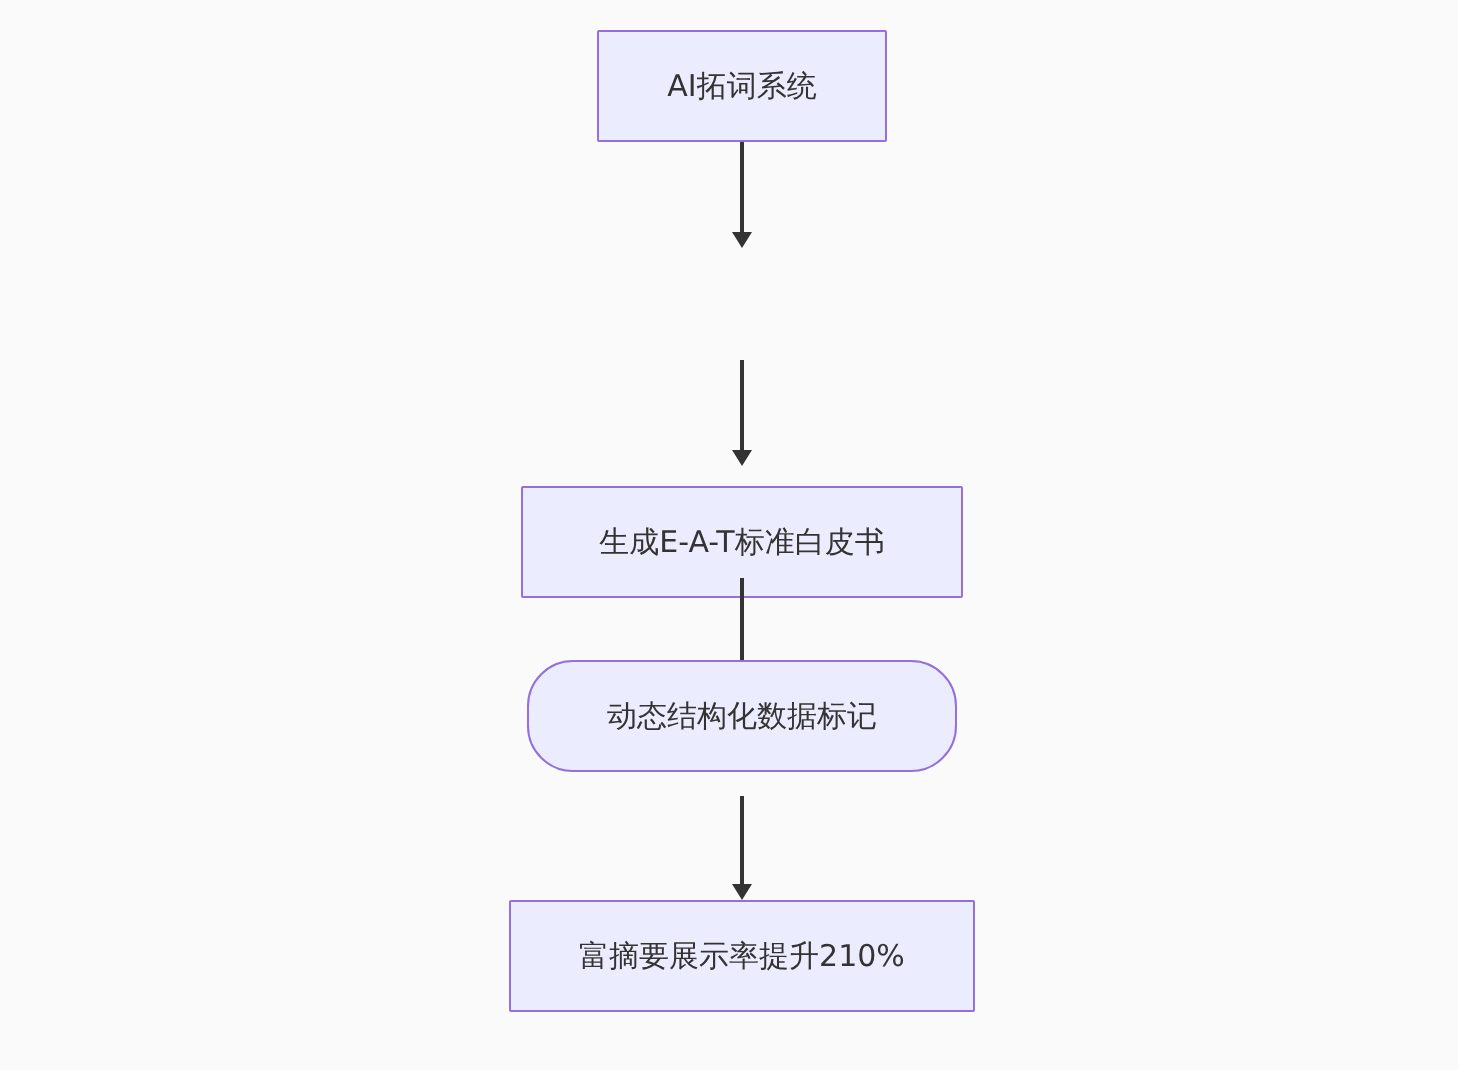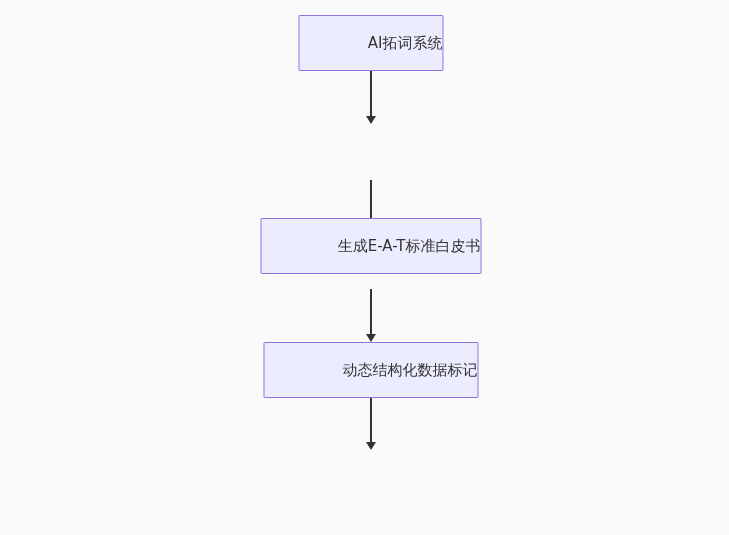--- a/index.html
+++ b/index.html
@@ -21,31 +21,31 @@
   .node {
     position: absolute;
     left: 371px;
     transform: translateX(-50%);
     height: 56px;
     background: #ECECFF;
     border: 1px solid #9370DB;
     color: #333333;
     display: flex;
     align-items: center;
-    justify-content: flex-end;
+    justify-content: center;
     font-size: 15px;
     line-height: 1;
     box-sizing: border-box;
     border-radius: 1px;
     white-space: nowrap;
   }
   .n0 { top: 15px;  width: 145px; }
   .n1 { top: 124px; width: 190px; }
-  .n2 { top: 218px; width: 221px; }
-  .n3 { top: 342px; width: 215px; }
+  .n2 { top: 243px; width: 221px; }
+  .n3 { top: 330px; width: 215px; border-radius: 23px; }
   .n4 { top: 450px; width: 233px; }
 
   .edge {
     position: absolute;
     left: 371px;
     transform: translateX(-50%);
     display: flex;
     flex-direction: column;
     align-items: center;
     width: 12px;
@@ -98,14 +98,17 @@
 
   <div class="node n3">
     <span>动态结构化数据标记</span>
   </div>
 
   <div class="edge e3">
     <div class="line"></div>
     <div class="head"></div>
   </div>
 
+  <div class="node n4">
+    <span>富摘要展示率提升210%</span>
+  </div>
 
 </div>
 
 </body></html>

